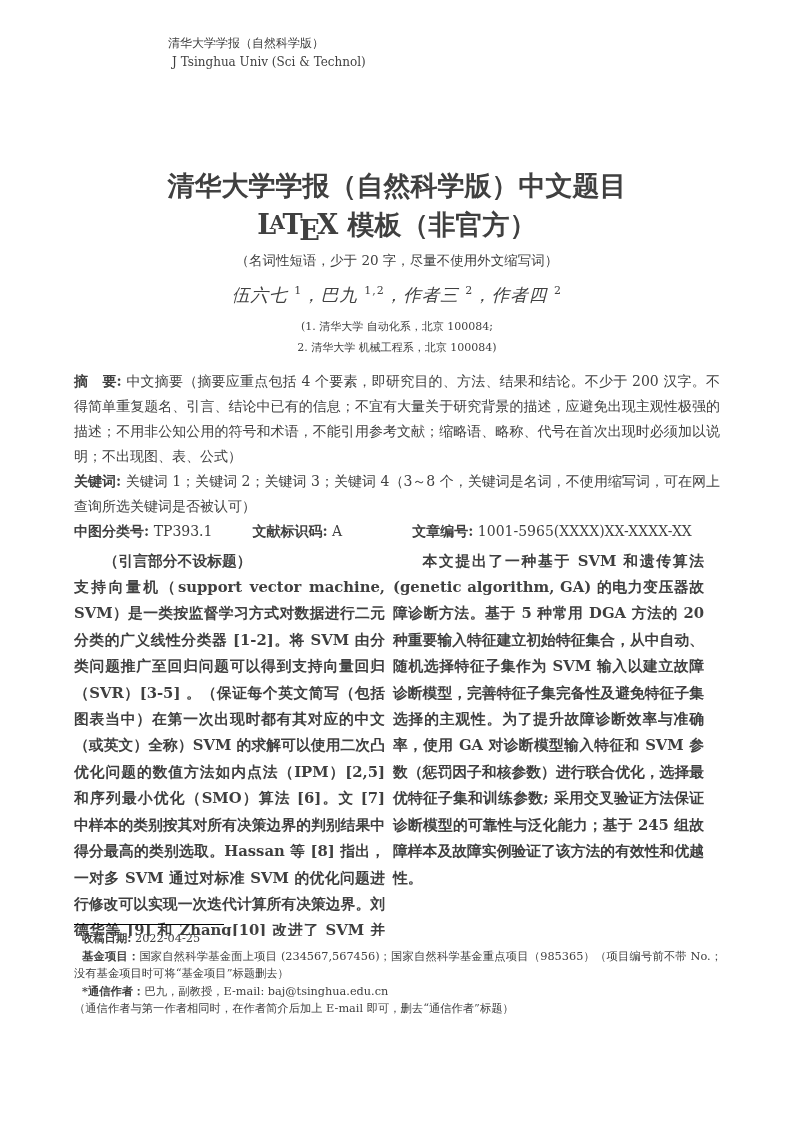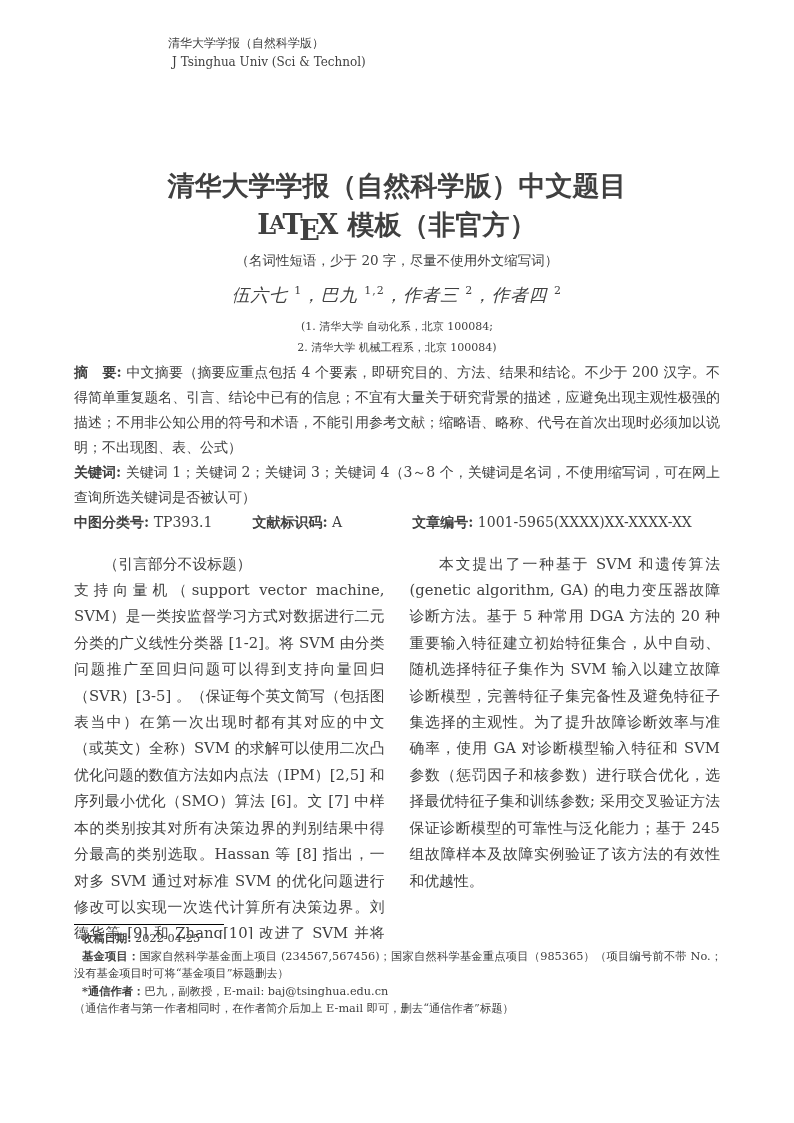--- a/index.html
+++ b/index.html
@@ -16,28 +16,28 @@
   .title-block { margin-top:95px; text-align:center; }
   .title-line { font-size:27px; font-weight:bold; line-height:37px; }
   .latex { white-space:nowrap; }
   .latex .lA { font-size:0.72em; vertical-align:0.27em; margin-left:-0.34em; margin-right:-0.12em; }
   .latex .lE { vertical-align:-0.2em; margin-left:-0.12em; margin-right:-0.1em; }
   .subtitle { font-size:13.5px; margin-top:3px; }
   .authors { margin-top:13px; font-size:17.5px; font-style:italic; letter-spacing:1px;text-align:center; }
   .authors sup { font-size:11px; font-style:normal; }
   .affiliations { margin-top:9px; font-size:11px; line-height:21px; }
   
-  .meta-block { margin-top:2px; font-size:14px; line-height:25px; text-align:justify; }
+  .meta-block { margin-top:11px; font-size:14px; line-height:25px; text-align:justify; }
   .meta-block p { margin:0; }
   .meta-block b { font-weight:bold; }
   .clc-row { display:flex; text-align:left; }
   .clc-row .item2 { margin-left:40px; }
   .clc-row .item3 { margin-left:70px; }
   
-  .body-columns { display:flex; gap:25px; margin-top:16px; height:388px; overflow:hidden; }
+  .body-columns { display:flex; gap:8px; margin-top:4px; height:388px; overflow:hidden;font-weight:bold; }
   .col { width:311px; font-size:14.8px; line-height:26.4px; text-align:justify; }
   .col p { margin:0; }
   .col p.indent { text-indent:2em; }
   
   .footnote-area { position:absolute; left:74px; top:924px; width:648px; }
   .fn-rule { width:150px; border-top:1.6px solid #000; margin:0 0 5px 0; }
   .fn { font-size:11.3px; line-height:17.6px; text-align:justify; }
   .fn p { margin:0; text-indent:8px; }
   .fn p.noindent { text-indent:0; }
   .fn b { font-weight:bold; }

